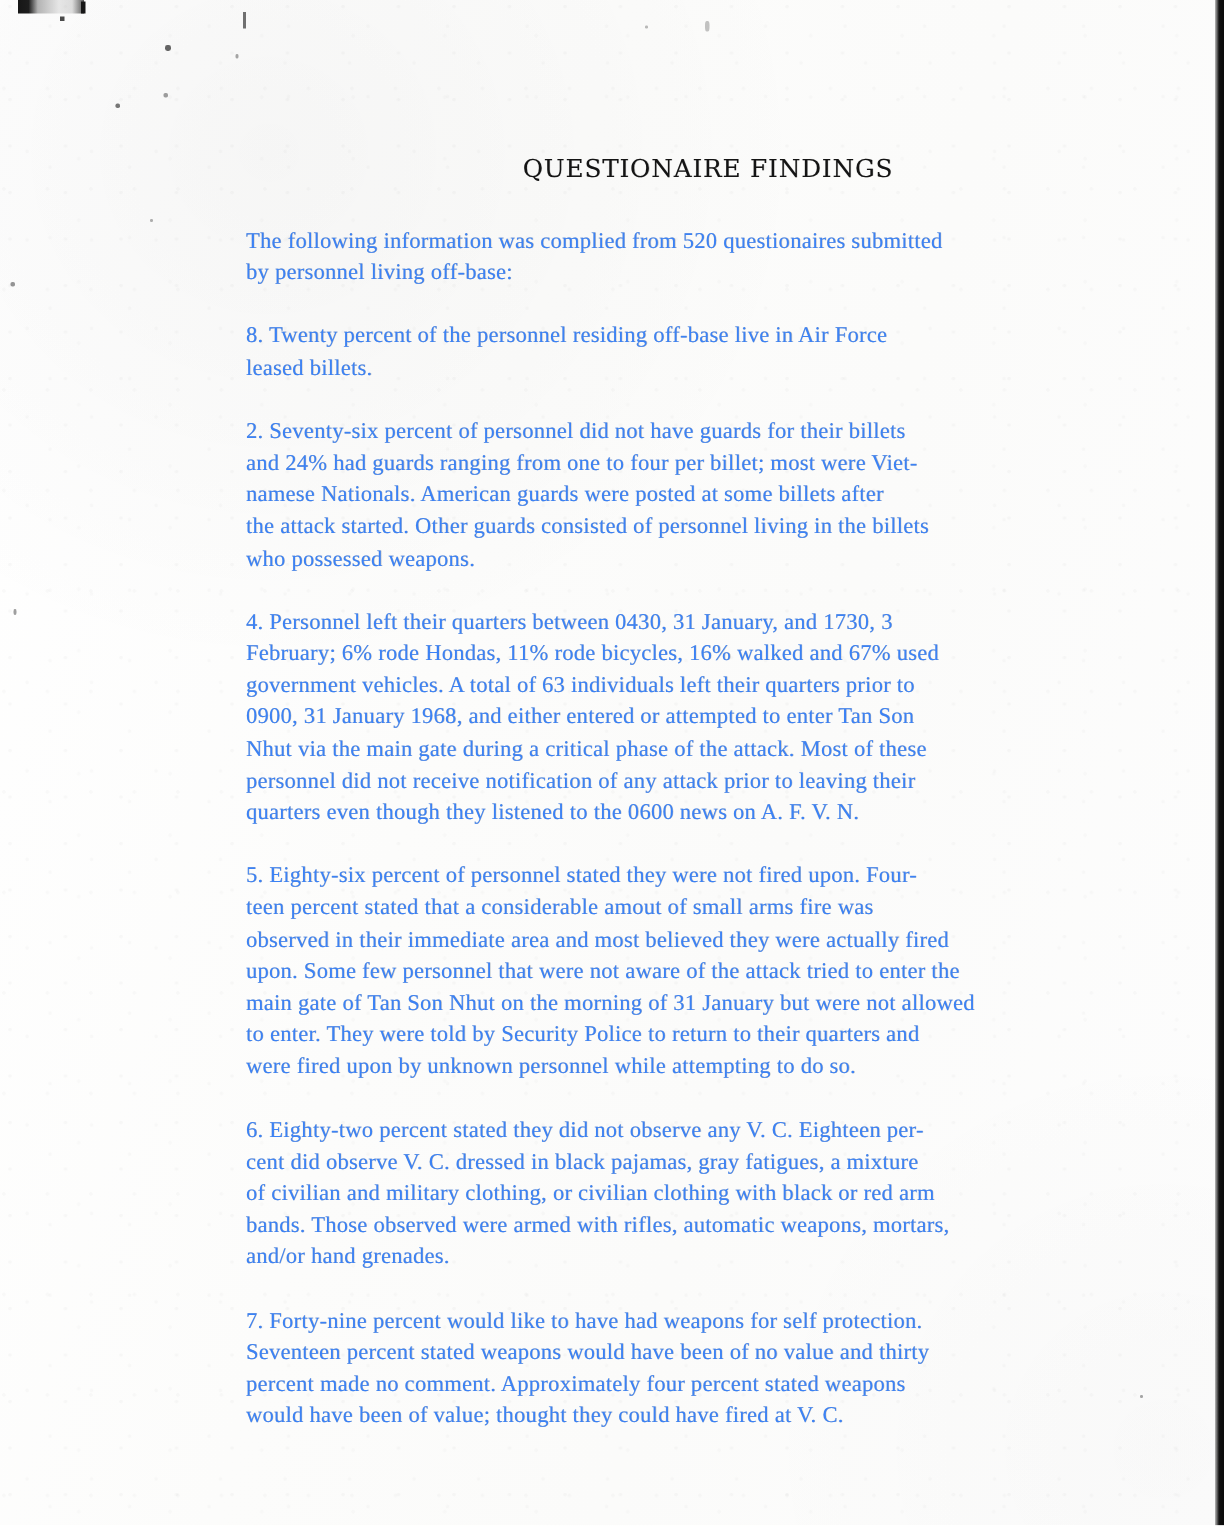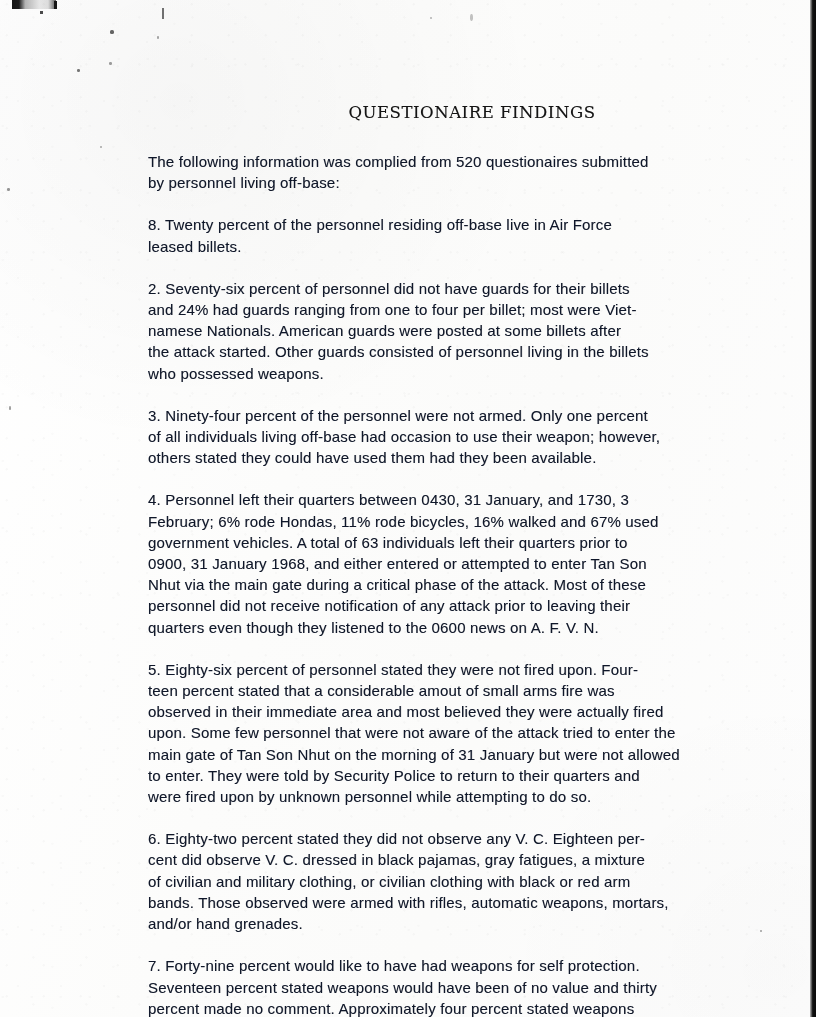--- a/index.html
+++ b/index.html
@@ -135,27 +135,27 @@
     padding-top: 103px;
     font-weight: 400;
     white-space: nowrap;
     color: #141414;
     font-family: "DejaVu Serif", "Liberation Serif", serif;
   }
 
   .para {
     font-size: 15px;
     line-height: 21.2px;
-    margin: 0;
+    margin: 16px;
     padding: 0;
-    color: #0f172a;
+    color: #3b82f6;
     letter-spacing: 0.18px;
     white-space: pre-line;
     text-indent: 0;
-    font-family: Liberation Sans, sans-serif;
+    font-family: Liberation Serif, serif;
   }
 
   #p-intro { margin-top: 29px; }
   #p-1     { margin-top: 21px; }
   #p-2     { margin-top: 21px; }
   #p-3     { margin-top: 21px; }
   #p-4     { margin-top: 21px; }
   #p-5     { margin-top: 21px; }
   #p-6     { margin-top: 21px; }
   #p-7     { margin-top: 21px; }
@@ -198,23 +198,20 @@
 
     <p class="para" id="p-1">8.  Twenty percent of the personnel residing off-base live in Air Force
 leased billets.</p>
 
     <p class="para" id="p-2">2.  Seventy-six percent of personnel did not have guards for their billets
 and 24% had guards ranging from one to four per billet; most were Viet-
 namese Nationals.  American guards were posted at some billets after
 the attack started.  Other guards consisted of personnel living in the billets
 who possessed weapons.</p>
 
-    <p class="para" id="p-3">3.  Ninety-four percent of the personnel were not armed.  Only one percent
-of all individuals living off-base had occasion to use their weapon; however,
-others stated they could have used them had they been available.</p>
 
     <p class="para" id="p-4">4.  Personnel left their quarters between 0430, 31 January, and 1730, 3
 February; 6% rode Hondas, 11% rode bicycles, 16% walked and 67% used
 government vehicles.  A total of 63 individuals left their quarters prior to
 0900, 31 January 1968, and either entered or attempted to enter Tan Son
 Nhut via the main gate during a critical phase of the attack.  Most of these
 personnel did not receive notification of any attack prior to leaving their
 quarters even though they listened to the 0600 news on A. F. V. N.</p>
 
     <p class="para" id="p-5">5.  Eighty-six percent of personnel stated they were not fired upon.  Four-

